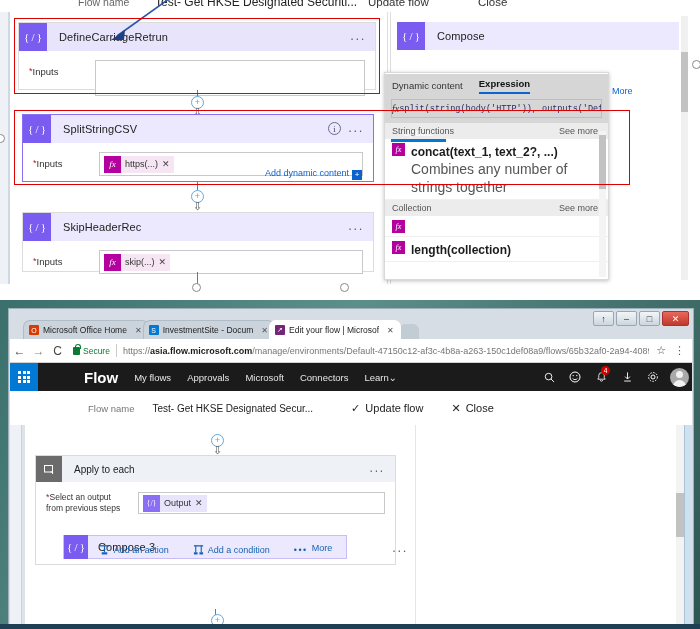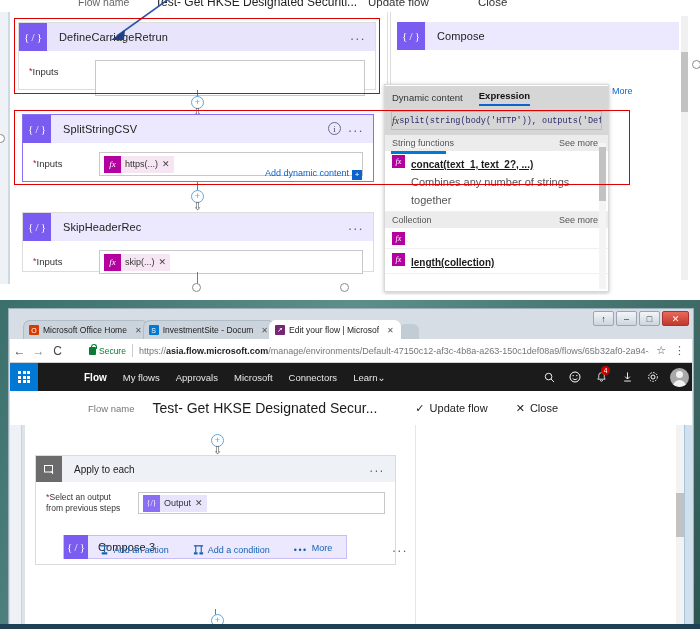--- a/index.html
+++ b/index.html
@@ -55,40 +55,40 @@
   .purplebox { position:absolute; border:1.5px solid #8a6ef5; pointer-events:none;}
 
   
   #blue-arrow { position:absolute; left:105px; top:-6px; width:70px; height:52px; }
 
   
   .rcol { position:absolute; left:390px; top:12px; width:302px; height:272px; background:#fff; border-left:1px solid #ddd;}
   .scroll-v { position:absolute; top:0; width:7px; background:#f0f0f0; }
   .scroll-thumb { position:absolute; width:7px; background:#c2c2c2; }
 
-  .expr-panel { position:absolute; left:384px; top:84px; width:225px; height:208px;
+  .expr-panel { position:absolute; left:384px; top:72px; width:225px; height:208px;
      background:#fff; border:1px solid #d9d9d9; box-shadow:0 1px 4px rgba(0,0,0,.25); }
   .expr-tabs { height:21px; display:flex; align-items:flex-end; padding-left:7px; gap:16px; font-size:9.5px; color:#333;}
   .expr-tabs .tab { padding-bottom:3px;}
   .expr-tabs .tab.active { color:#111; font-weight:bold; border-bottom:2px solid #0b63ce;}
   .expr-input { margin:5px 6px 0 6px; height:19px; border:1px solid #bdbdbd; display:flex; align-items:center;
      font-family:"Liberation Mono", monospace; font-size:8.5px; white-space:nowrap; overflow:hidden;}
   .expr-input .fxi { width:16px; text-align:center; color:#333; font-family:"Liberation Serif",serif; font-style:italic; font-size:10px;}
   .expr-gray { background:#d6d6d6; margin-top:-20px; padding-top:20px; height:49px; }
   .upd-btn { margin:5px 0 0 6px; width:55px; height:19px; background:#0078d4; color:#fff; font-size:9.5px;
      display:flex; align-items:center; justify-content:center;}
   .sec-head { background:#ececec; height:16px; display:flex; align-items:center; justify-content:space-between;
      padding:0 10px 0 7px; font-size:9px; color:#555;}
   .sec-head .more { color:#555; }
   .fn-item { display:flex; padding:3px 6px 3px 7px; border-bottom:1px solid #f0f0f0;}
   .fn-item .fxb { width:13px; height:13px; background:#b4009e; color:#fff; font-size:8px; flex:0 0 13px;
      display:flex;align-items:center;justify-content:center; font-family:"Liberation Serif",serif; font-style:italic; margin-top:1px;}
   .fn-txt { margin-left:6px; }
-  .fn-sig { font-size:10px; color:#1b1b1b; font-weight:bold;text-decoration:underline;}
-  .fn-desc { font-size:11px; color:#555; }
+  .fn-sig { font-size:12px; color:#1b1b1b; font-weight:bold;}
+  .fn-desc { font-size:14px; color:#555; }
 
   .more-link { position:absolute; left:612px; top:86px; font-size:9px; color:#0b63ce;}
 
   
   .handle { position:absolute; width:9px; height:9px; border:1px solid #8a8a8a; border-radius:50%; background:#fff;}
 
   
   #divider { position:absolute; left:0; top:295px; width:700px; height:5px; background:#ffffff;}
 
   
@@ -111,45 +111,45 @@
   .btab .favicon { width:10px; height:10px; margin-right:4px; border-radius:1px; flex:0 0 10px;
      display:flex; align-items:center; justify-content:center; font-size:7px; color:#fff;}
   .btab .tlabel { max-width:108px; overflow:hidden; white-space:nowrap; text-overflow:ellipsis;}
   .btab .tclose { margin-left:8px; font-size:8px; color:#555;}
   .btab-new { width:20px; height:15px; background:#c2ccd5; border-radius:6px 6px 0 0; margin-left:4px;}
 
   .urlbar { position:absolute; left:1px; top:30px; right:1px; height:24px; background:#fff;
      display:flex; align-items:center; border-bottom:1px solid #d2d2d2;}
   .nav-ico { width:19px; text-align:center; font-size:12px; color:#888;}
   .nav-ico.on { color:#444; }
-  .secure { display:flex; align-items:center; margin-left:22px; font-size:8.5px; color:#0b7a34;}
+  .secure { display:flex; align-items:center; margin-left:6px; font-size:8.5px; color:#0b7a34;}
   .lock { width:7px; height:8px; background:#0b7a34; border-radius:1px; margin-right:3px; position:relative;}
   .lock:before{content:"";position:absolute;left:1.5px;top:-3px;width:4px;height:4px;border:1.2px solid #0b7a34;border-bottom:none;border-radius:3px 3px 0 0;}
   .url-sep { width:1px; height:13px; background:#ccc; margin:0 6px;}
   .url-text { font-size:9px; color:#757575; white-space:nowrap; overflow:hidden; flex:1;}
   .url-text b { color:#1b1b1b; font-weight:bold;}
   .url-right { display:flex; align-items:center; gap:8px; padding:0 7px; font-size:11px; color:#555;}
 
   .flownav { position:absolute; left:1px; top:54px; right:1px; height:28px; background:#1b1b1b; display:flex; align-items:center;}
   .waffle { width:28px; height:28px; background:#0078d4; display:flex; align-items:center; justify-content:center;}
   .waffle-grid { width:12px; height:12px; display:grid; grid-template-columns:repeat(3,1fr); grid-template-rows:repeat(3,1fr); gap:1.5px;}
   .waffle-grid i { background:#fff; display:block;}
-  .brand { color:#fff; font-size:10px; font-weight:bold; margin-left:18px;padding-left:28px;}
+  .brand { color:#fff; font-size:15px; font-weight:bold; margin-left:18px;padding-left:28px;}
   .navitem { color:#e6e6e6; font-size:9.5px; margin-left:16px; white-space:nowrap;}
   .navright { margin-left:auto; display:flex; align-items:center; height:28px;}
   .nicon { width:26px; height:28px; display:flex; align-items:center; justify-content:center; color:#fff; font-size:11px; position:relative;}
   .badge { position:absolute; top:3px; right:4px; min-width:9px; height:9px; background:#d40000; color:#fff;
      border-radius:50%; font-size:6.5px; display:flex; align-items:center; justify-content:center; padding:0 1px;}
   .avatar { width:19px; height:19px; border-radius:50%; background:#a9a9a9; display:flex; align-items:flex-end; justify-content:center; overflow:hidden;}
   .avatar .head{width:7px;height:7px;border-radius:50%;background:#f1f1f1;position:absolute;top:3px;}
   .avatar .body{width:13px;height:7px;border-radius:7px 7px 0 0;background:#f1f1f1;}
 
   .cmdbar { position:absolute; left:1px; top:82px; right:1px; height:34px; background:#fff; display:flex; align-items:center;}
   .cmd-lbl { margin-left:78px; font-size:9.5px; color:#777;}
-  .cmd-name { margin-left:18px; font-size:14px; color:#1b1b1b;}
+  .cmd-name { margin-left:18px; font-size:10px; color:#1b1b1b;}
   .cmd-act { margin-left:38px; font-size:11px; color:#222; display:flex; align-items:center; gap:5px;}
 
   .canvas { position:absolute; left:1px; top:116px; right:1px; bottom:1px; background:#fff; overflow:hidden;}
   .canvas-left { position:absolute; left:0; top:0; width:406px; height:100%; background:#fff; border-right:1px solid #e3e6ea;}
   .canvas-rail { position:absolute; left:0; top:0; width:12px; height:100%; background:#eef1f5; border-right:1px solid #c9d3df;}
   .canvas-rail2{ position:absolute; left:12px; top:0; width:3px; height:100%; background:#dce3ea;}
   .canvas-right{ position:absolute; left:407px; top:0; right:0; height:100%; background:#fff;}
   .rail-r { position:absolute; right:8px; top:0; width:8px; height:100%; background:#f3f3f3;}
   .rail-r .thumb { position:absolute; left:0; top:68px; width:8px; height:44px; background:#c2c2c2;}
   .rail-blue { position:absolute; right:0; top:0; width:8px; height:100%; background:#cfe0ef; border-left:1px solid #a9c3da;}

